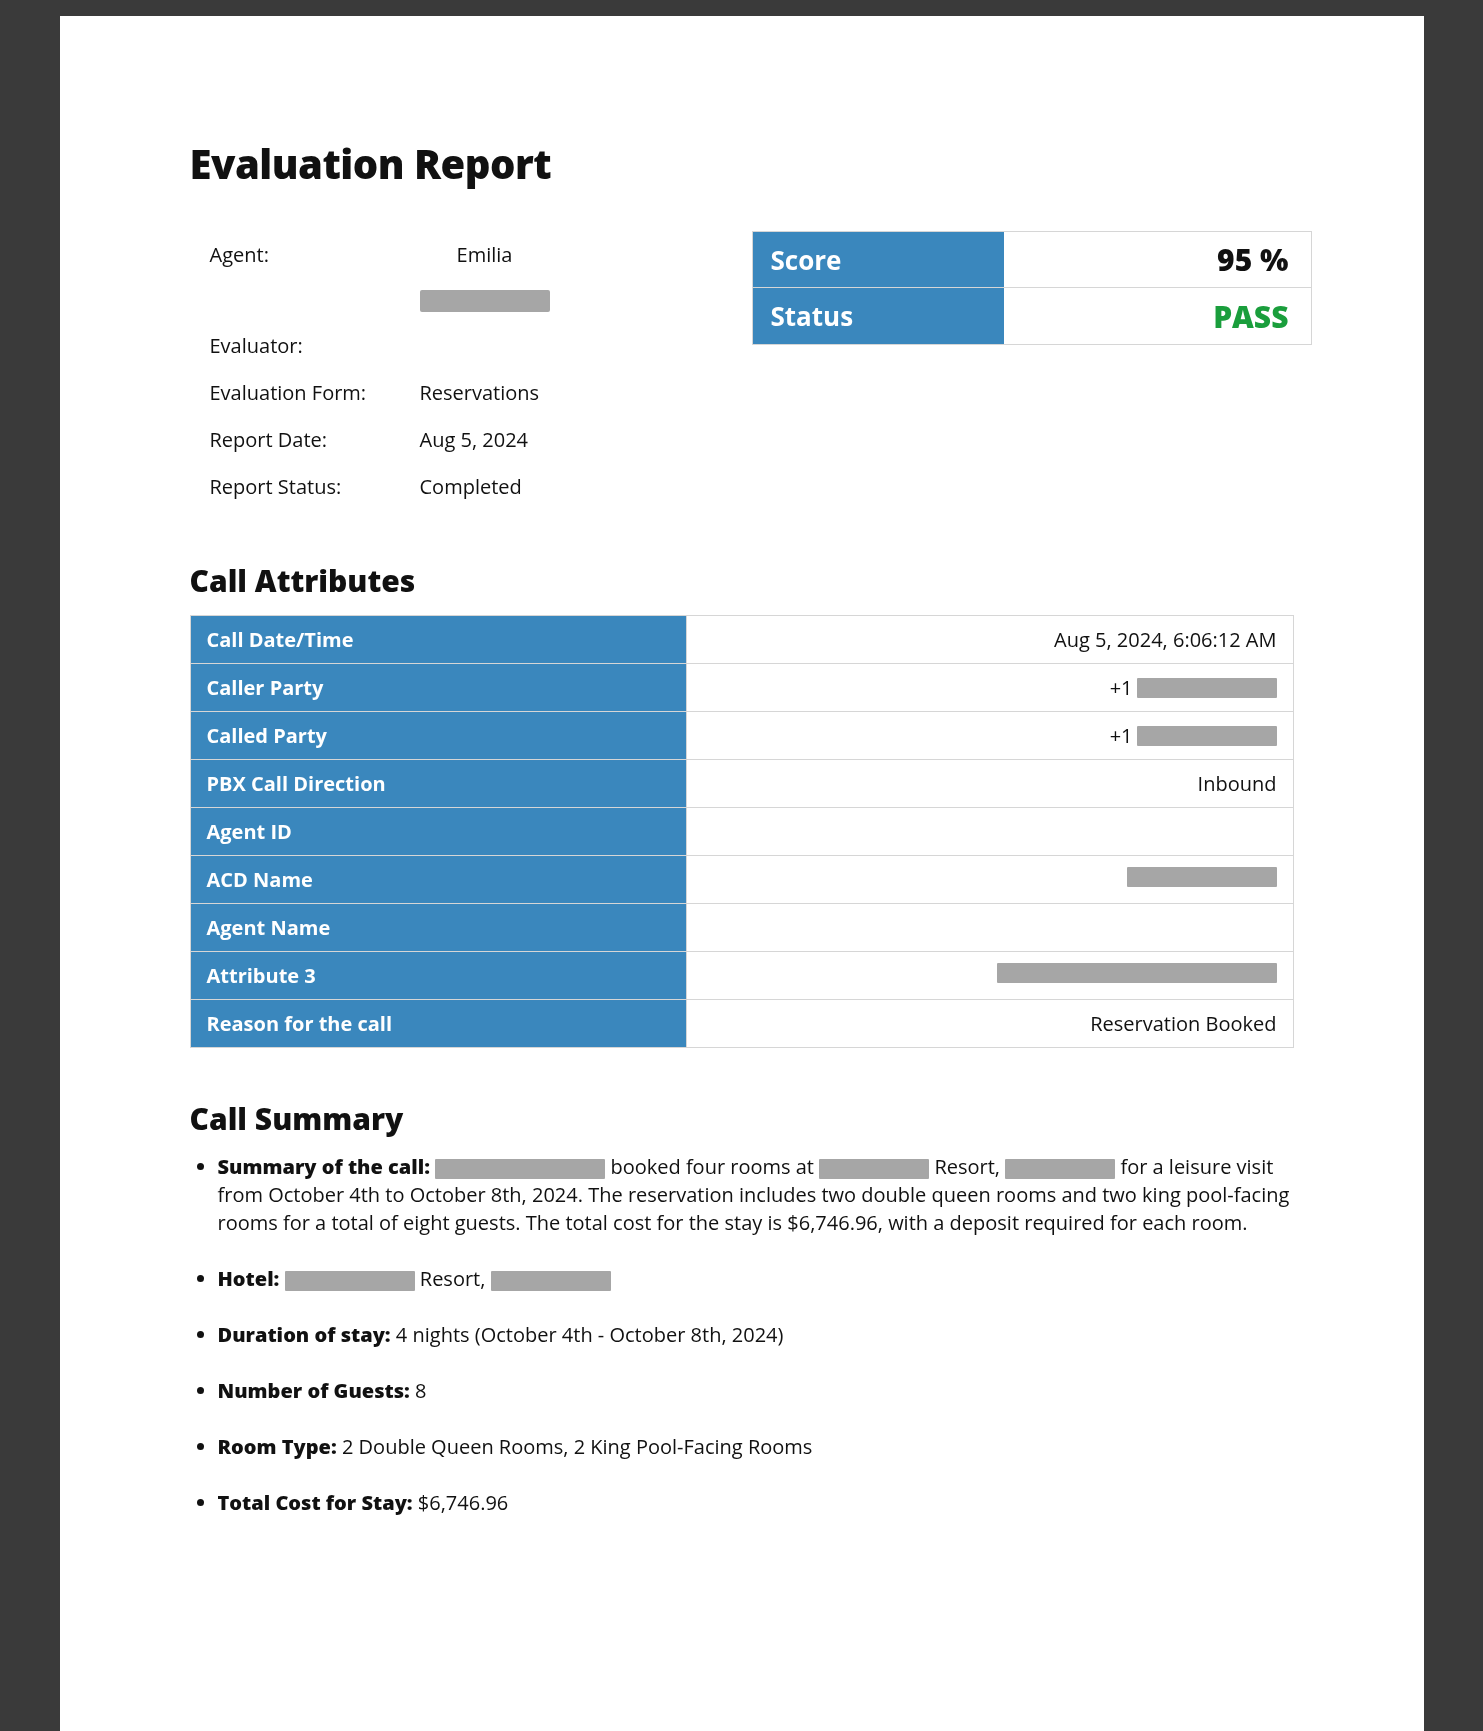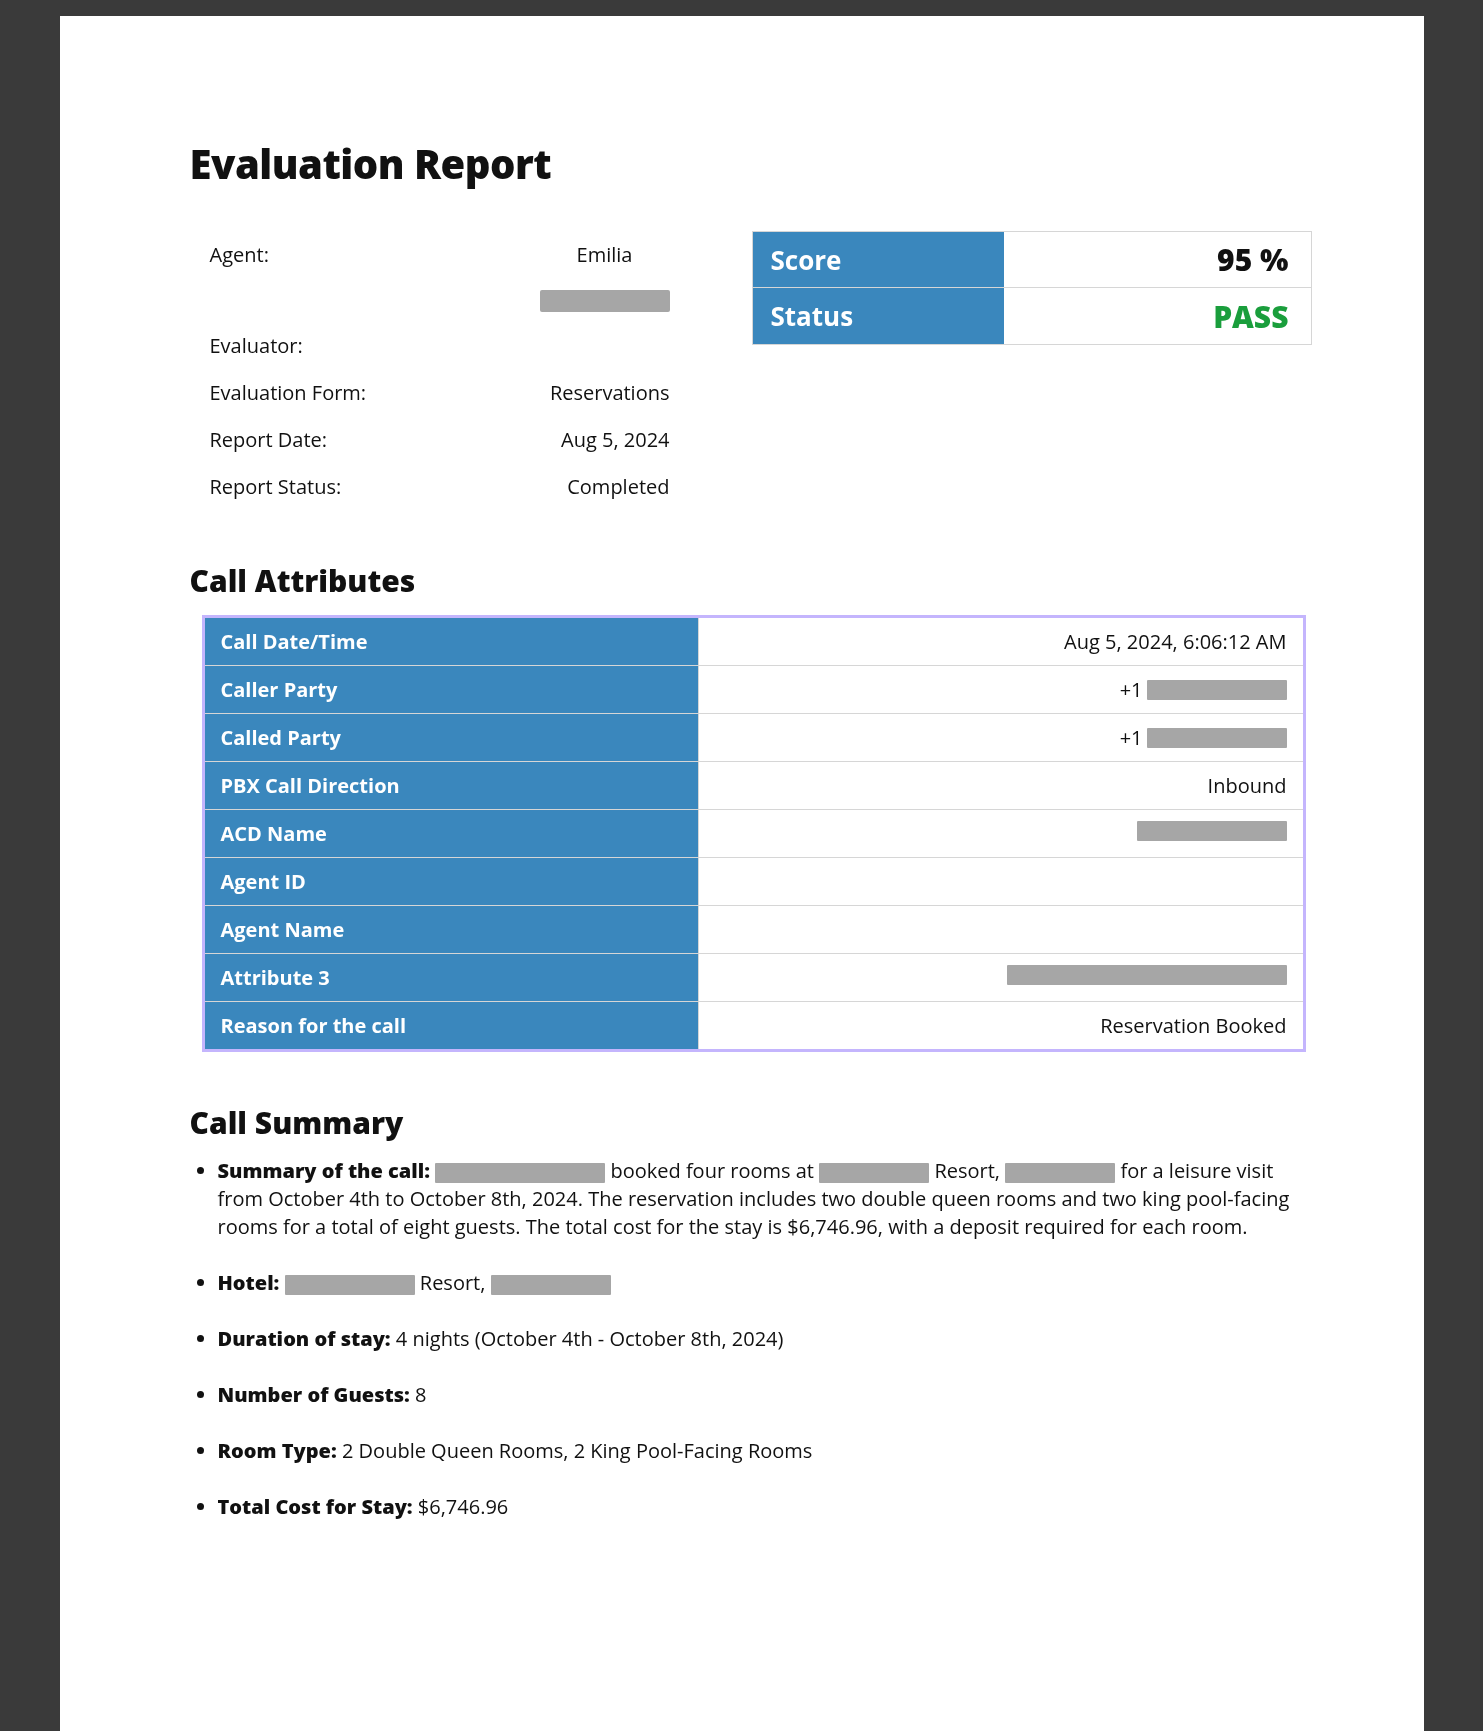--- a/index.html
+++ b/index.html
@@ -32,21 +32,20 @@
     align-items: flex-start;
   }
   .meta-block {
     flex: 0 0 480px;
     padding-left: 20px;
   }
   .meta-row {
     display: flex;
     padding: 10px 0;
     font-size: 20px;
-    justify-content: space-between;
   }
   .meta-label {
     flex: 0 0 210px;
     font-weight: 400;
   }
   .meta-value {
     font-weight: 400;
     display: flex;
     align-items: center;
     gap: 22px;
@@ -91,23 +90,22 @@
   }
   .status-pass { color: #1a9e3c; }
   h2.section {
     font-size: 30px;
     font-weight: 800;
     margin: 50px 0 14px 0;
   }
   .attr-table {
     width: 100%;
     border-collapse: collapse;
-    border: 3px solid #c4b5fd;
+    border: 1px solid #c4b5fd;
     font-size: 20px;
-    margin-left: 12px;
   }
   .attr-table td {
     border: 1px solid #d6d6d6;
     padding: 10px 16px;
   }
   .attr-table td.attr-head {
     background: #3a87bd;
     color: #fff;
     font-weight: 700;
     width: 45%;
@@ -218,28 +216,28 @@
               <span class="redact-sm" style="width: 140px;"></span>
             </span></td>
         </tr>
         <tr>
           <td class="attr-head">PBX Call Direction</td>
           <td class="attr-val"><span class="valwrap">
               <span>Inbound</span>
             </span></td>
         </tr>
         <tr>
-          <td class="attr-head">ACD Name</td>
-          <td class="attr-val"><span class="valwrap">
-              <span class="redact-sm" style="width: 150px;"></span>
-            </span></td>
-        </tr>
-        <tr>
           <td class="attr-head">Agent ID</td>
           <td class="attr-val"><span class="valwrap"></span></td>
+        </tr>
+        <tr>
+          <td class="attr-head">ACD Name</td>
+          <td class="attr-val"><span class="valwrap">
+              <span class="redact-sm" style="width: 150px;"></span>
+            </span></td>
         </tr>
         <tr>
           <td class="attr-head">Agent Name</td>
           <td class="attr-val"><span class="valwrap"></span></td>
         </tr>
         <tr>
           <td class="attr-head">Attribute 3</td>
           <td class="attr-val"><span class="valwrap">
               <span class="redact-sm" style="width: 280px;"></span>
             </span></td>

